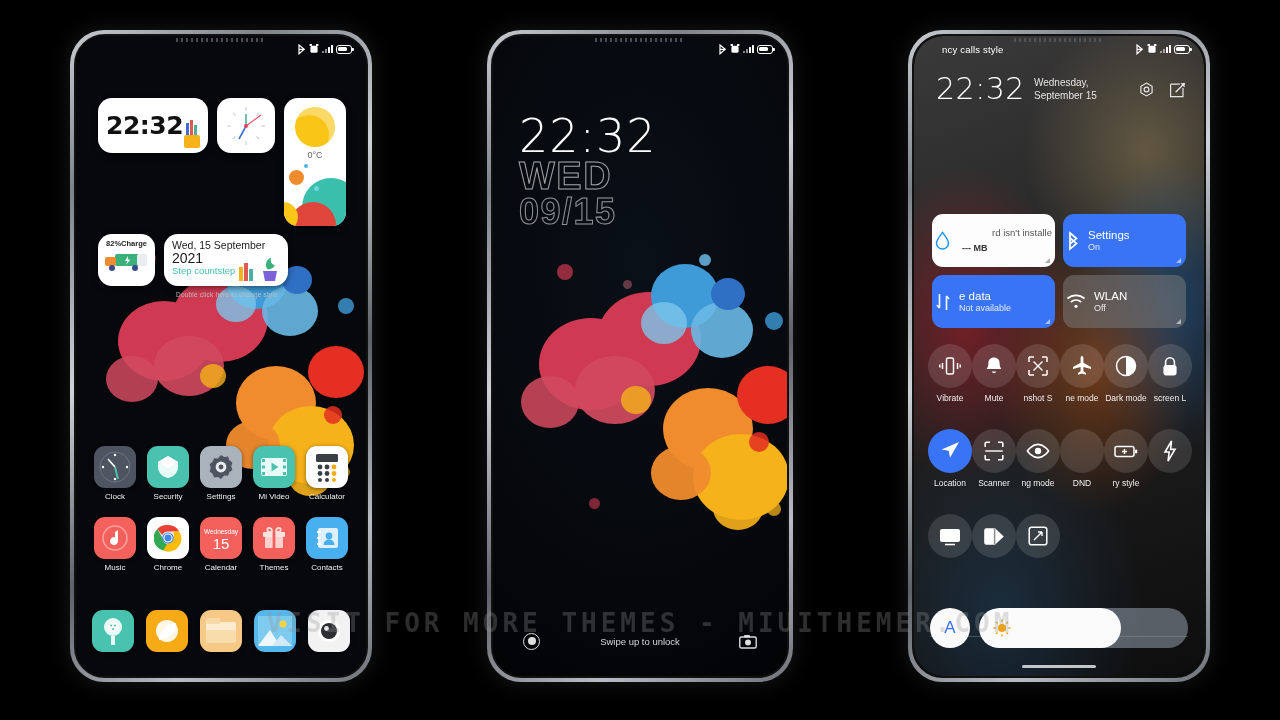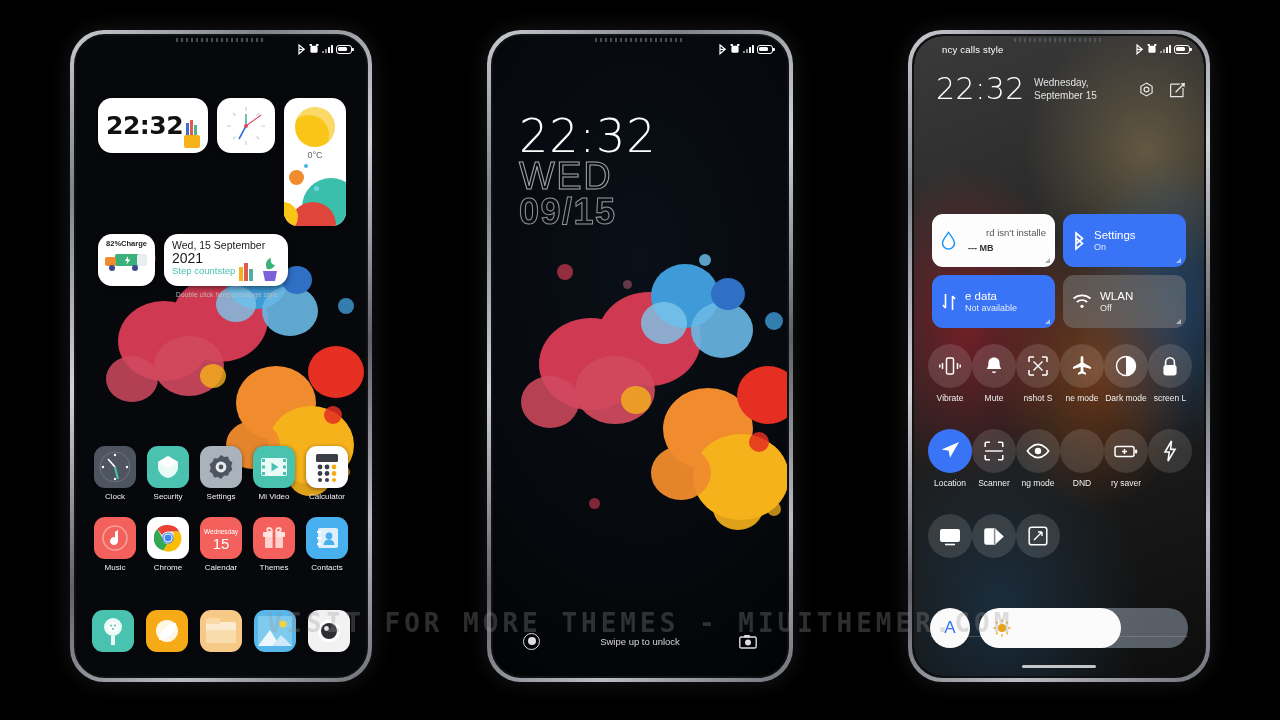--- a/index.html
+++ b/index.html
@@ -104,21 +104,21 @@
   .dock { position:absolute; left:16px; right:16px; bottom:24px; display:flex; justify-content:space-between; z-index:12;}
   .dock .ic{width:42px;height:42px;border-radius:11px;position:relative;overflow:hidden;
             display:flex;align-items:center;justify-content:center;box-shadow:0 1px 4px rgba(0,0,0,.45);}
 
   
   #p2 { left:487px; top:30px; width:306px; height:652px; }
   #p2 .screen { background:radial-gradient(120% 90% at 50% 35%, #0a1018 0%, #05070b 60%, #000 100%); }
   .lockclock { position:absolute; left:26px; top:78px; z-index:12; color:#fff; }
   .lockclock .tm { font-size:46px; font-weight:300; letter-spacing:1px; line-height:.98;
                    font-family:"DejaVu Sans", sans-serif; }
-  .lockclock .dw { font-size:38px; font-weight:400; line-height:.94; letter-spacing:1.5px;
+  .lockclock .dw { font-size:38px; font-weight:700; line-height:.94; letter-spacing:1.5px;
                    color:transparent; -webkit-text-stroke:1px rgba(255,255,255,.62); }
   .lockclock .dt { font-size:36px; font-weight:700; line-height:.96; letter-spacing:1.5px;
                    color:transparent; -webkit-text-stroke:1px rgba(255,255,255,.55); }
   .lockbottom { position:absolute; left:0; right:0; bottom:20px; height:30px; z-index:14;
                 display:flex; align-items:center; justify-content:space-between; padding:0 30px;}
   .lockbottom .swipe { position:absolute; left:0; right:0; text-align:center; font-size:9.5px; color:#d8d8d8;}
   .circbtn{ width:17px;height:17px;border:1.6px solid #ddd;border-radius:50%;display:flex;align-items:center;justify-content:center;}
   .circbtn i{width:8px;height:8px;border-radius:50%;background:#ddd;display:block;}
 
   
@@ -133,21 +133,21 @@
       linear-gradient(160deg,#3a3a3a 0%, #2a2a2a 30%, #1b1b1b 65%, #0d0d0d 100%);
     filter: saturate(1.05);
   }
   .cc-head { position:absolute; left:22px; right:18px; top:38px; z-index:14; display:flex; align-items:flex-start;}
   .cc-head .big { font-size:30px; font-weight:300; color:#fff; line-height:1; font-family:"DejaVu Sans", sans-serif; letter-spacing:.5px;}
   .cc-head .dt { margin-left:9px; margin-top:3px; font-size:10px; color:#e3e3e3; line-height:1.28;}
   .cc-head .acts { margin-left:auto; display:flex; gap:14px; margin-top:8px; }
 
   .cc-bigtiles { position:absolute; left:18px; right:18px; top:178px; z-index:14;
                  display:grid; grid-template-columns:1fr 1fr; gap:8px;}
-  .bt { height:53px; border-radius:11px; position:relative; padding:7px 9px;
+  .bt { height:53px; border-radius:11px; position:relative; padding:7px 3px;
         display:flex; align-items:center; gap:8px; overflow:hidden; }
   .bt.white{ background:#fdfdfd; }
   .bt.blue { background:#3c74f0; }
   .bt.grey { background:rgba(120,120,120,.55); backdrop-filter:blur(3px); }
   .bt .tt { font-size:11.5px; color:#fff; font-weight:500; line-height:1.15;}
   .bt .ss { font-size:9px; color:rgba(255,255,255,.85); }
   .bt.white .tt{ color:#555; font-size:9.5px; font-weight:400;}
   .bt.white .ss{ color:#333; font-size:9px; font-weight:700;}
   .bt .corner{ position:absolute; right:5px; bottom:4px; width:0;height:0;
                border-left:5px solid transparent; border-bottom:5px solid rgba(255,255,255,.55);}
@@ -765,21 +765,21 @@
             </div>
 
           <div class="qs">
               <div class="bub">
             <svg width="24" height="15" viewBox="0 0 24 15">
               <rect x="1" y="2.5" width="19" height="10" rx="2" fill="none" stroke="#fff" stroke-width="1.5"></rect>
               <rect x="21" y="5.5" width="2.2" height="4" rx="1" fill="#fff"></rect>
               <path d="M10.5 5v5M8 7.5h5" stroke="#fff" stroke-width="1.5"></path>
             </svg>
               </div>
-              <div class="lb">ry saver</div>
+              <div class="lb">ry style</div>
             </div>
 
           <div class="qs">
               <div class="bub">
             <svg width="14" height="22" viewBox="0 0 14 22">
               <path d="M8.5 1L2 12h4.2L5 21l7-11.6H7.6z" fill="none" stroke="#fff" stroke-width="1.6"></path>
             </svg>
               </div>
               <div class="lb"></div>
             </div>

